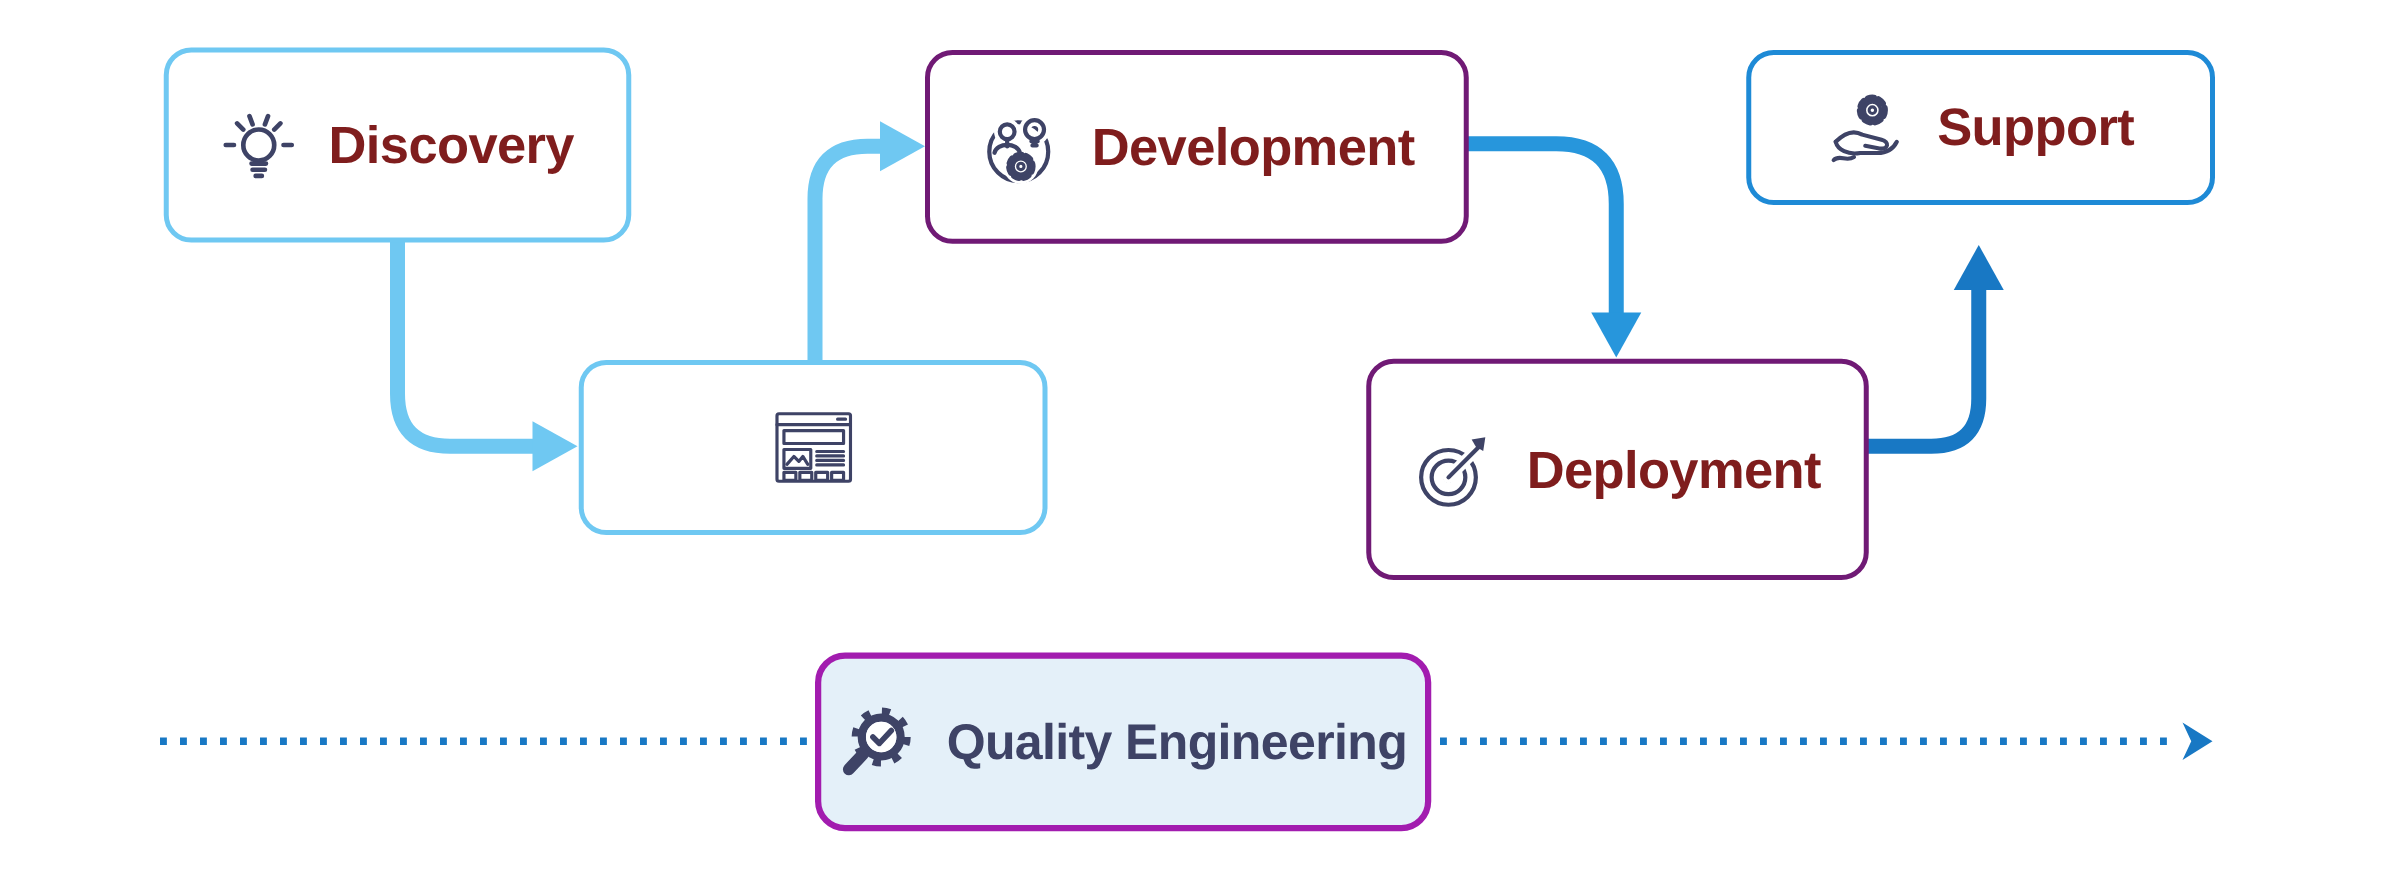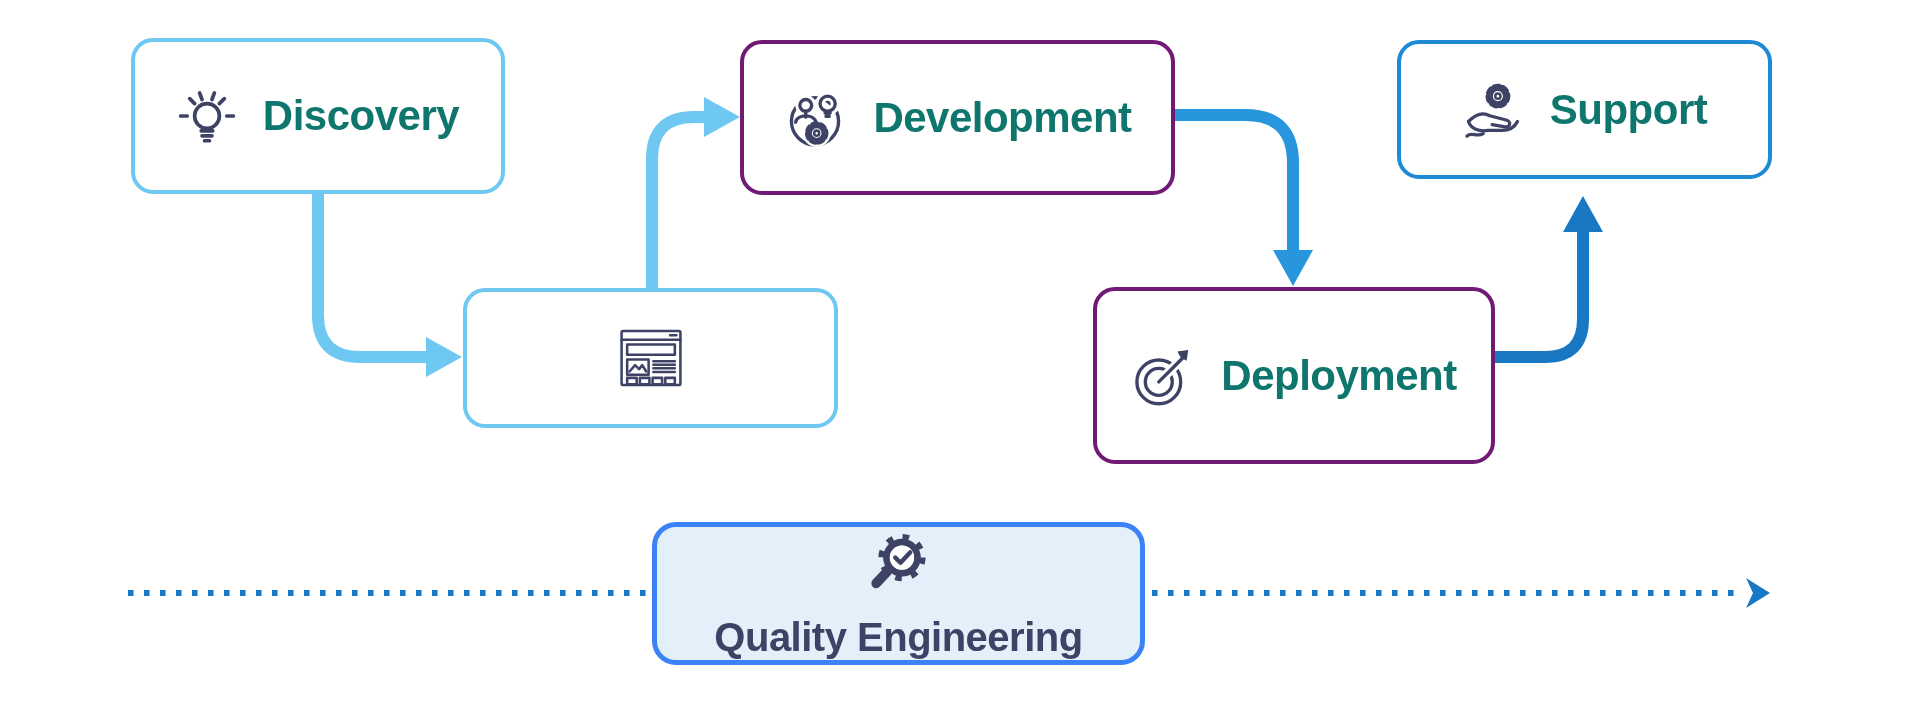--- a/index.html
+++ b/index.html
@@ -3,31 +3,31 @@
 <meta charset="utf-8">
 <style>
   html,body{margin:0;padding:0;background:#ffffff;}
   .canvas{
     position:relative;width:1920px;height:704px;background:#ffffff;overflow:hidden;
     font-family:"Liberation Sans",sans-serif;
   }
   .underlay{position:absolute;left:0;top:0;}
   .node{
     position:absolute;display:flex;align-items:center;justify-content:center;gap:26px;
-    border-radius:22px;color:#0f766e;font-weight:bold;font-size:42px;line-height:1;
+    border-radius:22px;color:#7f1d1d;font-weight:bold;font-size:42px;line-height:1;
     letter-spacing:-0.5px;box-sizing:border-box;background:transparent;
   }
   .node.light{border:4px solid #6FC8F2;}
   .node.mid{border:4px solid #701a75;}
   .node.deep{border:4px solid #1E8AD6;}
   .qe-banner{
     position:absolute;left:652px;top:522px;width:493px;height:143px;box-sizing:border-box;
     display:flex;align-items:center;justify-content:center;gap:24px;
-    background:#E4F0F9;border:5px solid #3b82f6;border-radius:24px;
-    color:#3E4366;font-weight:bold;font-size:40px;line-height:1;letter-spacing:-0.5px;flex-direction:column;
+    background:#E4F0F9;border:5px solid #a21caf;border-radius:24px;
+    color:#3E4366;font-weight:bold;font-size:40px;line-height:1;letter-spacing:-0.5px;
   }
   .icon{display:flex;align-items:center;justify-content:center;flex:0 0 auto;}
   .label{white-space:nowrap;}
 </style>
 </head>
 <body>
 
 <div class="canvas">
 
   <svg class="underlay" width="1920" height="704" viewBox="0 0 1920 704">
@@ -115,21 +115,21 @@
         <circle cx="33" cy="45" r="16"></circle>
         <circle cx="33" cy="45" r="5" fill="#3E4366" stroke="none"></circle>
         <path d="M33 45 L62 16" stroke="#ffffff" stroke-width="11"></path>
         <path d="M33 45 L62 16"></path>
         <polygon points="55,9 68,7 66,20 59,16" fill="#3E4366" stroke="none"></polygon>
       </svg>
     </span>
     <span class="label">Deployment</span>
   </div>
 
-  <div class="node deep" style="left:1397px;top:40px;width:375px;height:139px">
+  <div class="node deep" style="left:1397px;top:40px;width:375px;height:124px">
     <span class="icon">
       <svg width="62" height="62" viewBox="0 0 76 76" fill="none" stroke="#3E4366" stroke-width="4" stroke-linecap="round" stroke-linejoin="round">
         <circle cx="44" cy="21" r="12" stroke-width="6.5" stroke-dasharray="5.6 4.8"></circle>
         <circle cx="44" cy="21" r="8" stroke-width="3.6"></circle>
         <circle cx="44" cy="21" r="3.2" stroke-width="3"></circle>
         <path d="M8 52 C18 42 27 41 34 45 L53 50 C61 52 60 60 51 58.5 L37 56"></path>
         <path d="M8 52 C10 60 20 65 32 63 L49 63 C59 63 65 58 68 52"></path>
         <path d="M6 70 C12 64 18 72 26 67"></path>
       </svg>
     </span>

